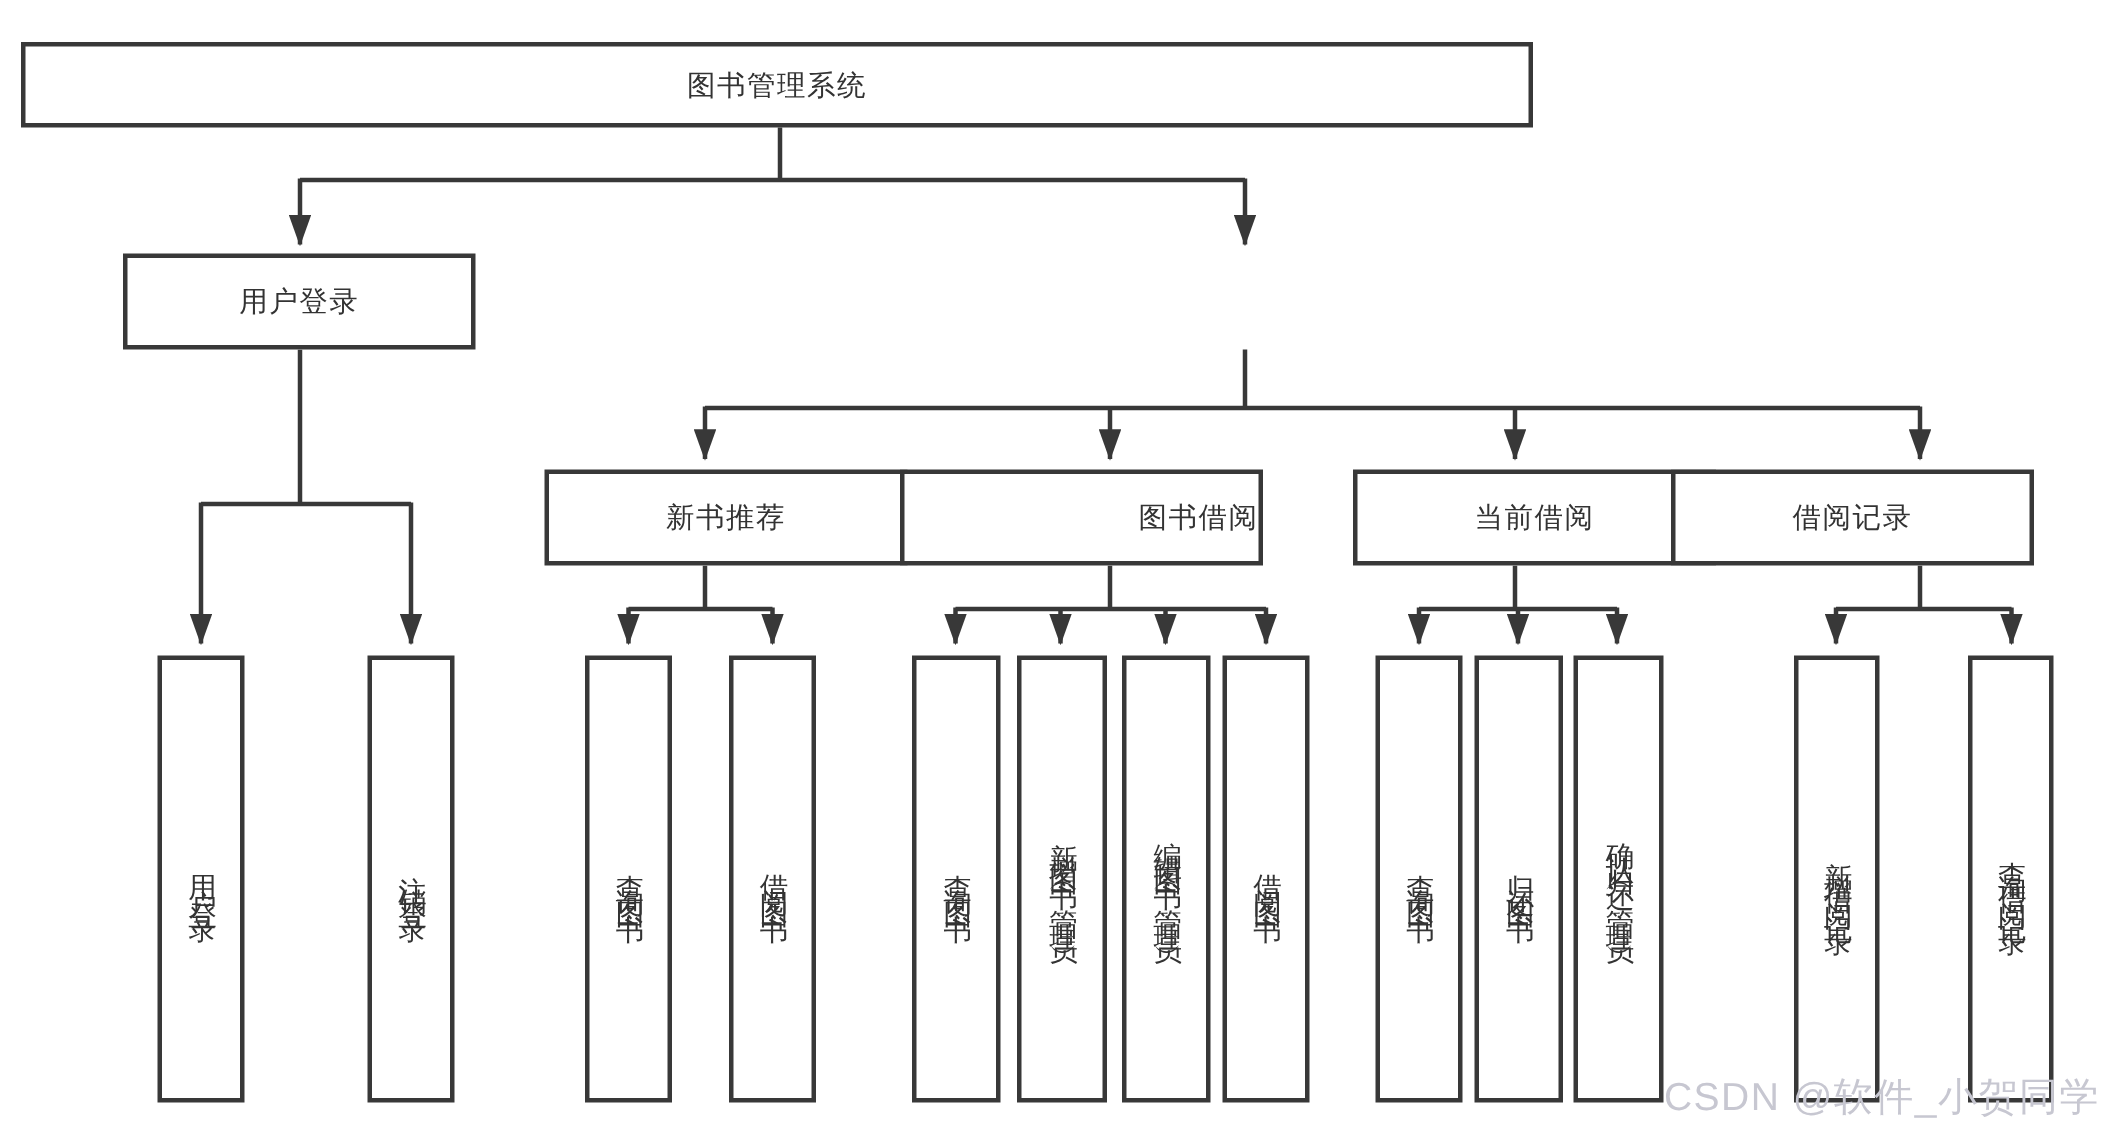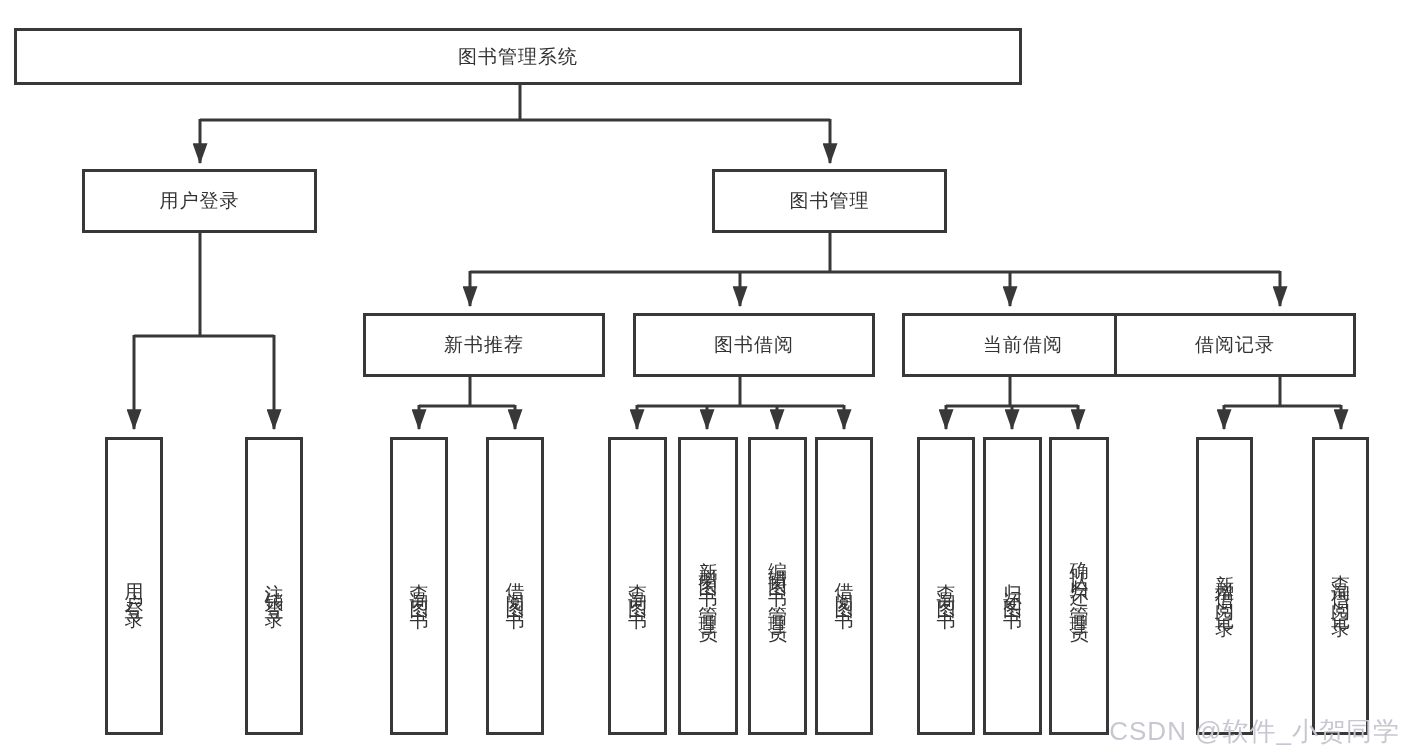--- a/index.html
+++ b/index.html
@@ -34,21 +34,21 @@
     letter-spacing: 1px;
     z-index: 2;
     text-align: center;
   }
   .root-box   { left: 14px;  top: 28px;  width: 1008px; height: 57px; }
   .l2-box     { top: 169px;  width: 235px; height: 64px; }
   .l2-a       { left: 82px; }
   .l2-b       { left: 712px; }
   .l3-box     { top: 313px;  width: 242px; height: 64px; }
   .l3-1       { left: 363px; }
-  .l3-2       { left: 633px; }
+  .l3-2       { left: 600px; justify-content: flex-end; }
   .l3-3       { left: 902px; }
   .l3-4       { left: 1114px; text-align: center; }
   .leaf {
     position: absolute;
     top: 437px;
     width: 58px;
     height: 298px;
     box-sizing: border-box;
     border: 3px solid #383838;
     background: #ffffff;
@@ -136,23 +136,20 @@
     <line class="conn" x1="1341" y1="405" x2="1341" y2="429" marker-end="url(#arrow)"></line>
   </svg>
 
   <div class="node root-box">
     <span>图书管理系统</span>
   </div>
 
   <div class="node l2-box l2-a">
     <span>用户登录</span>
   </div>
-  <div class="node l2-box l2-b">
-    <span>图书管理</span>
-  </div>
 
   <div class="node l3-box l3-1">
     <span>新书推荐</span>
   </div>
   <div class="node l3-box l3-2">
     <span>图书借阅</span>
   </div>
   <div class="node l3-box l3-3">
     <span>当前借阅</span>
   </div>

